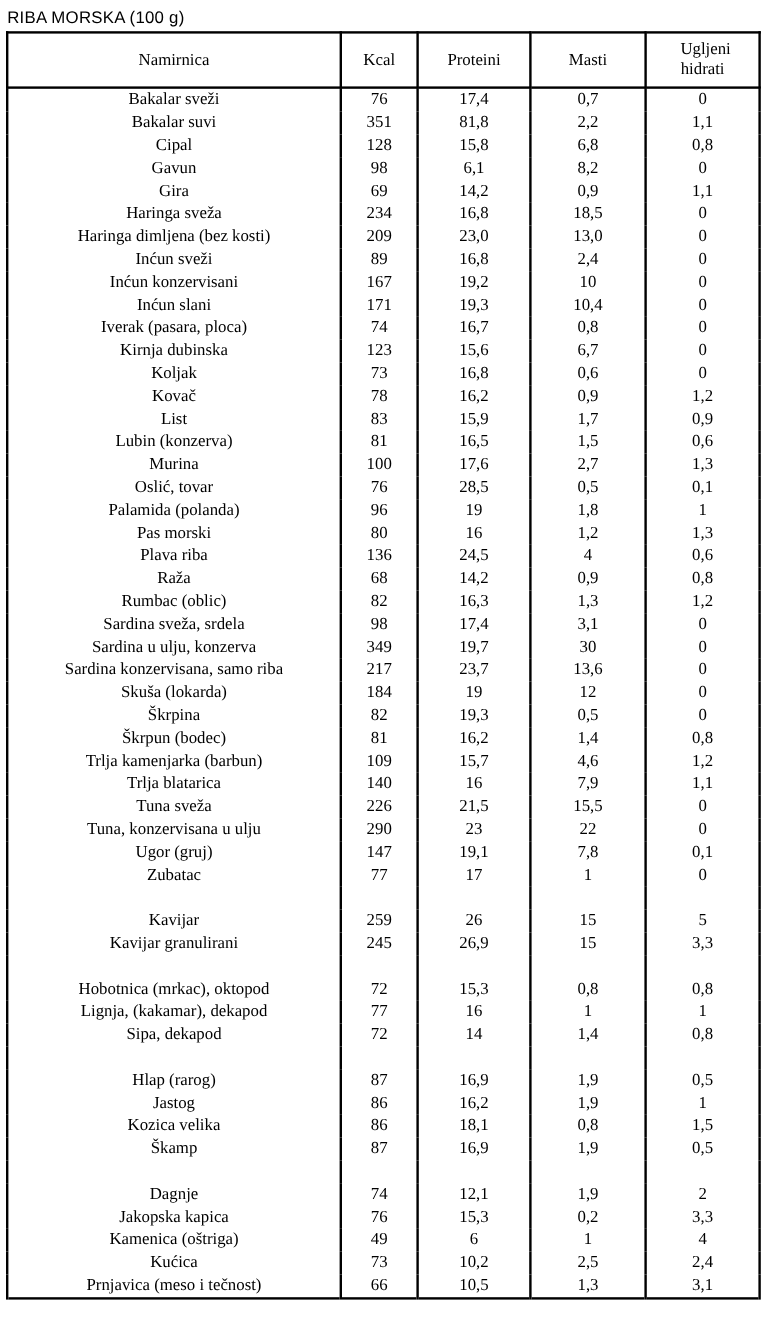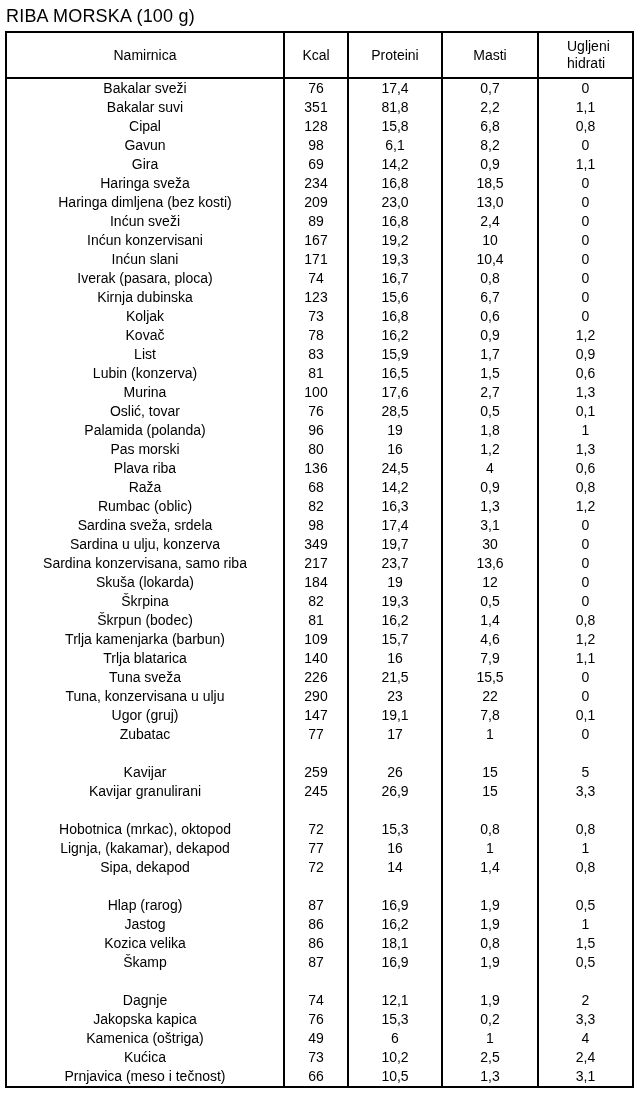--- a/index.html
+++ b/index.html
@@ -10,31 +10,32 @@
     font-family: "Liberation Sans", sans-serif;
     color: #000000;
   }
   .page {
     width: 635px;
     height: 1103px;
     position: relative;
     overflow: hidden;
   }
   .page-title {
-    font-size: 18px;
+    font-size: 14px;
     font-weight: normal;
     margin: 6px 0 4px 6px;
     letter-spacing: 0.2px;
   }
   table.nutrition {
     border-collapse: collapse;
     table-layout: fixed;
     width: 627px;
     margin-left: 5px;
     font-size: 14px;
+    font-family: Liberation Serif, serif;
   }
   table.nutrition {
     border: 2px solid #000000;
   }
   table.nutrition th {
     border: 2px solid #000000;
     font-weight: normal;
     font-size: 14px;
     height: 40px;
     vertical-align: middle;

